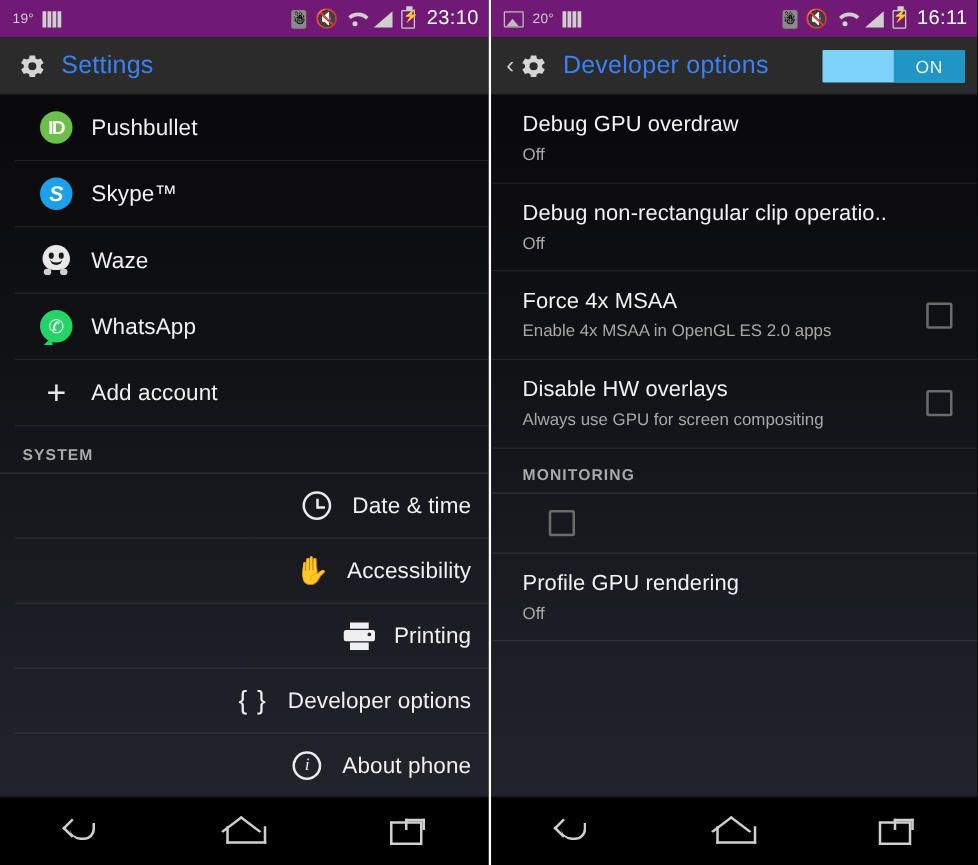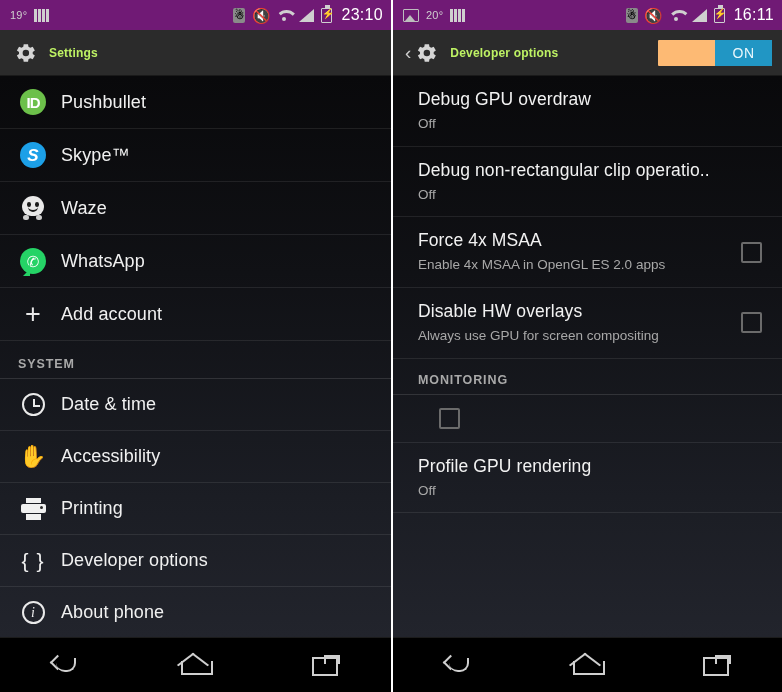--- a/index.html
+++ b/index.html
@@ -56,51 +56,52 @@
     flex:0 0 46px; height:46px;
     background:#2b2b2b;
     display:flex; align-items:center;
     padding:0 10px 0 12px;
     border-bottom:1px solid #1a1a1a;
   }
   .ab-back { color:#cfcfcf; font-size:19px; margin-right:2px; line-height:1; }
   .gear {
     width:26px;height:26px;position:relative;flex:0 0 26px;margin-right:11px;
   }
-  .ab-title { color:#bef264; font-size:12px; font-weight:700; letter-spacing:.2px; white-space:nowrap;}
+  .ab-title { color:#3b82f6; font-size:20px; font-weight:400; letter-spacing:.2px; white-space:nowrap;}
   .toggle {
     margin-left:auto; width:114px; height:26px;
-    background:#fdba74; display:flex; justify-content:flex-end;
+    background:#7dd3fc; display:flex; justify-content:flex-end;
     border-radius:1px;
   }
   .toggle .knob {
     width:57px; height:26px; background:#2196c4;
     display:flex;align-items:center;justify-content:center;
     color:#eaf7fc; font-size:14px; letter-spacing:.6px; font-weight:400;
   }
 
   
   .list {
     flex:1 1 auto; overflow:hidden;
     background:linear-gradient(to bottom,#09090b 0%,#101115 35%,#1b1d24 75%,#22242c 100%);
   }
   .row {
     display:flex; align-items:center;
     padding:0 14px 0 18px;
     border-bottom:1px solid rgba(255,255,255,.085);
     position:relative;
+    margin-left:12px;
   }
   .row.acct { height:53px; }
   .row .ico { width:30px;flex:0 0 30px; display:flex;align-items:center;justify-content:center; margin-right:13px;}
   .row .lbl { color:#f0f0f0; font-size:18px; font-weight:400; letter-spacing:.1px; }
   .section-hdr {
     color:#a9a9a9; font-size:12.5px; font-weight:bold; letter-spacing:.9px;
     padding:16px 0 7px 18px; border-bottom:1px solid rgba(255,255,255,.12);
   }
-  .row.sys { height:52px; }
+  .row.sys { height:52px;justify-content:flex-end; }
 
   
   .app { width:26px;height:26px;border-radius:50%;display:flex;align-items:center;justify-content:center;}
   .pushb { background:#6cc04a; }
   .pushb span{ color:#fff; font-size:15px; font-weight:bold; letter-spacing:-1px;}
   .skype { background:#1ca0e8; }
   .skype span{ color:#fff;font-size:17px;font-weight:bold;font-style:italic;line-height:1;}
   .waze { position:relative;width:27px;height:24px; }
   .waze .head{position:absolute;left:2px;top:0;width:22px;height:20px;background:#e9e9e9;
      border-radius:11px 11px 9px 9px;}

